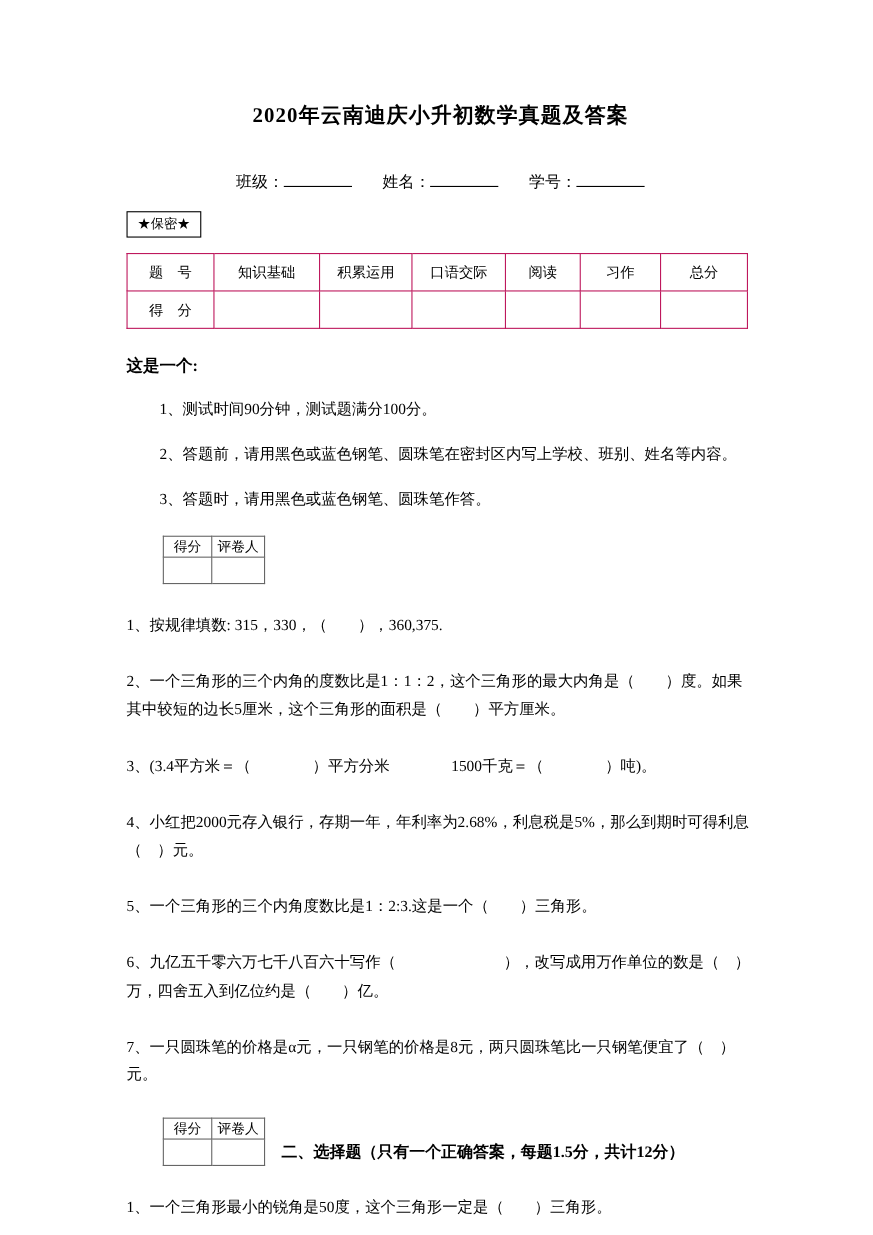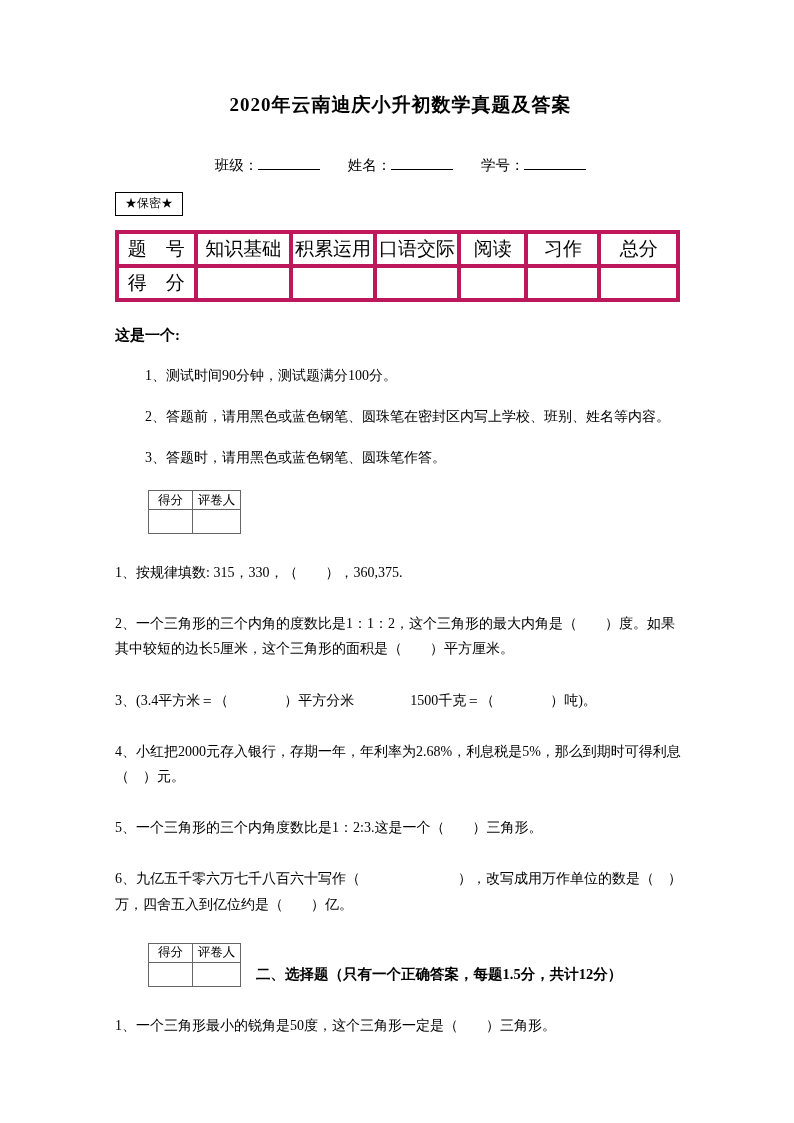--- a/index.html
+++ b/index.html
@@ -15,21 +15,21 @@
 
   .title { margin-top: 92px; text-align: center; font-size: 19px; font-weight: bold; letter-spacing: 1px; }
 
   .fields { margin-top: 37px; text-align: center; font-size: 14.5px; }
   .field { margin: 16px 12px; white-space: nowrap; }
   .blank-line { display: inline-block; width: 62px; height: 15px; border-bottom: 1px solid #000; vertical-align: baseline; }
 
   .secret { display: inline-block; margin-top: 17px; border: 1px solid #000; padding: 2px 9px 3px; font-size: 12px; }
 
   .score-table { margin-top: 14px; width: 565px; border-collapse: collapse; table-layout: fixed; }
-  .score-table td { border: 4px solid #be185d; height: 34px; text-align: center; font-size: 19px; overflow: hidden; }
+  .score-table td { border: 1px solid #be185d; height: 34px; text-align: center; font-size: 13px; overflow: hidden; }
 
   .notes-title { margin-top: 24px; font-size: 15px; font-weight: bold; }
   .note-item { margin: 20px 0 0 30px; font-size: 14px; line-height: 1.5; }
 
   .section-head { display: flex; align-items: flex-end; gap: 15px; margin: 22px 0 0 33px; }
   .grader-table { border-collapse: collapse; }
   .grader-table td { border: 1px solid #666; text-align: center; font-size: 12.5px; }
   .grader-table .g-label { width: 44px; height: 19px; }
   .grader-table .g-label2 { width: 48px; height: 19px; }
   .grader-table .g-empty { height: 24px; }
@@ -125,20 +125,21 @@
         <p class="question">2、一个三角形的三个内角的度数比是1：1：2，这个三角形的最大内角是（　　）度。如果其中较短的边长5厘米，这个三角形的面积是（　　）平方厘米。</p>
 
         <p class="question">3、(3.4平方米＝（　　　　）平方分米　　　　1500千克＝（　　　　）吨)。</p>
 
         <p class="question">4、小红把2000元存入银行，存期一年，年利率为2.68%，利息税是5%，那么到期时可得利息（　）元。</p>
 
         <p class="question">5、一个三角形的三个内角度数比是1：2:3.这是一个（　　）三角形。</p>
 
         <p class="question">6、九亿五千零六万七千八百六十写作（　　　　　　　），改写成用万作单位的数是（　）万，四舍五入到亿位约是（　　）亿。</p>
 
+        <p class="question">7、一只圆珠笔的价格是α元，一只钢笔的价格是8元，两只圆珠笔比一只钢笔便宜了（　）元。</p>
 
       </div>
 
     <div class="section-head" style="margin-top:26px;">
       <table class="grader-table">
         <tbody>
           <tr>
             <td class="g-label">得分</td>
             <td class="g-label2">评卷人</td>
           </tr>

